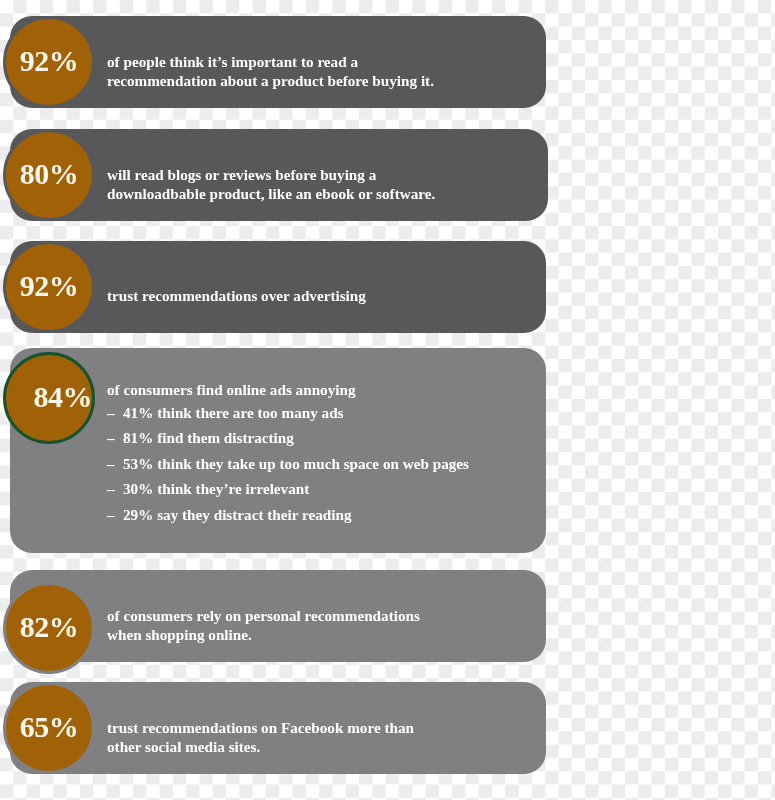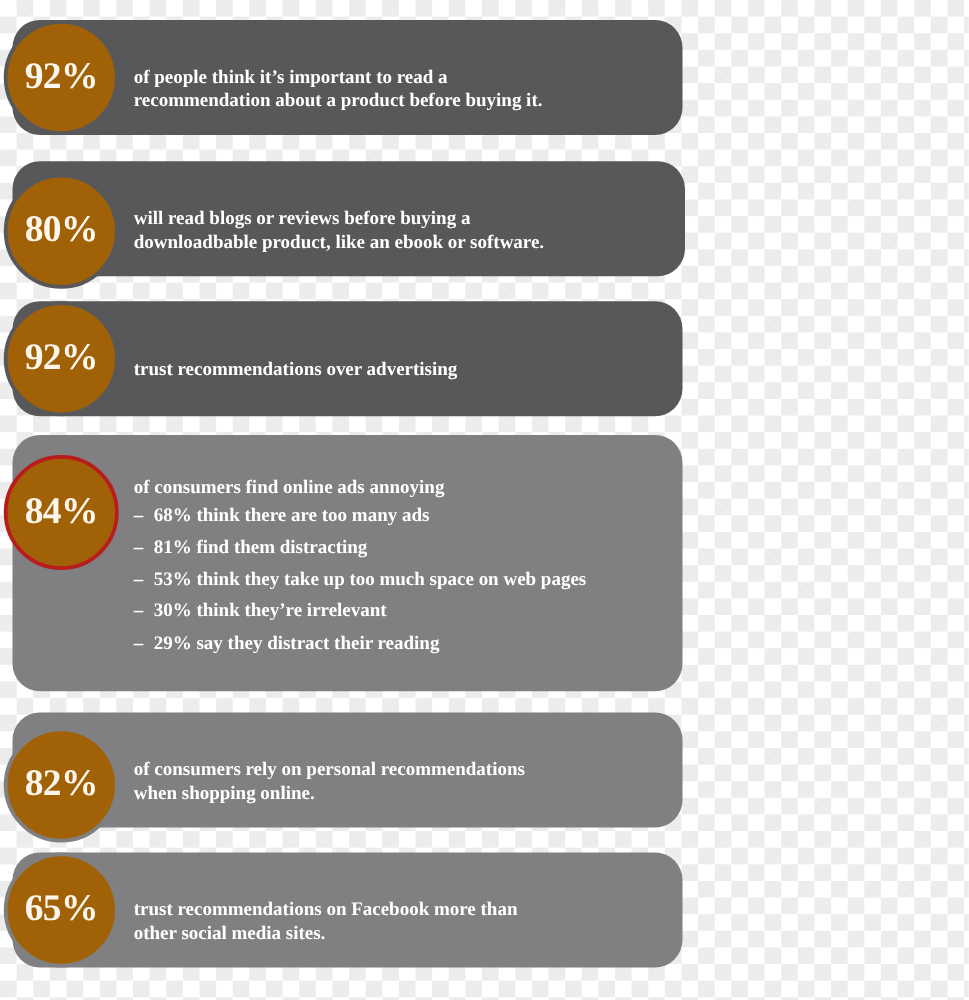--- a/index.html
+++ b/index.html
@@ -106,31 +106,31 @@
   }
 
   
   #row-1 { top: 16px; }
   #row-1 .bar    { width: 536px; height: 92px; background: #58585a; }
   #row-1 .circle { top: 0; border: 3px solid #58585a; }
   #row-1 .text-block { top: 37px; }
 
   #row-2 { top: 129px; }
   #row-2 .bar    { width: 538px; height: 92px; background: #58585a; }
-  #row-2 .circle { top: 0; border: 3px solid #58585a; margin-top: 10px; }
+  #row-2 .circle { top: 0; border: 3px solid #58585a; }
   #row-2 .text-block { top: 37px; }
 
   #row-3 { top: 241px; }
   #row-3 .bar    { width: 536px; height: 92px; background: #58585a; }
   #row-3 .circle { top: 0; border: 3px solid #58585a; }
   #row-3 .text-block { top: 46px; }
 
   #row-4 { top: 348px; }
   #row-4 .bar    { width: 536px; height: 205px; background: #808082; }
-  #row-4 .circle { top: 16px; border: 3px solid #b91c1c; }
+  #row-4 .circle { top: 4px; border: 3px solid #14532d; justify-content: flex-end; }
   #row-4 .text-block { top: 33px; }
 
   #row-5 { top: 570px; }
   #row-5 .bar    { width: 536px; height: 92px; background: #808082; }
   #row-5 .circle { top: 12px; border: 3px solid #808082; }
   #row-5 .text-block { top: 37px; }
 
   #row-6 { top: 682px; }
   #row-6 .bar    { width: 536px; height: 92px; background: #808082; }
   #row-6 .circle { top: 0; border: 3px solid #808082; }
@@ -176,21 +176,21 @@
   </div>
 
   <div class="row" id="row-4">
     <div class="bar"></div>
     <div class="circle">
       <span class="circle-label">84%</span>
     </div>
     <div class="text-block">
       <div class="text-line">of consumers find online ads annoying</div>
       <ul class="bullets">
-        <li><span class="dash">–</span><span>68% think there are too many ads</span></li>
+        <li><span class="dash">–</span><span>41% think there are too many ads</span></li>
         <li><span class="dash">–</span><span>81% find them distracting</span></li>
         <li><span class="dash">–</span><span>53% think they take up too much space on web pages</span></li>
         <li><span class="dash">–</span><span>30% think they’re irrelevant</span></li>
         <li><span class="dash">–</span><span>29% say they distract their reading</span></li>
       </ul>
     </div>
   </div>
 
   <div class="row" id="row-5">
     <div class="bar"></div>

